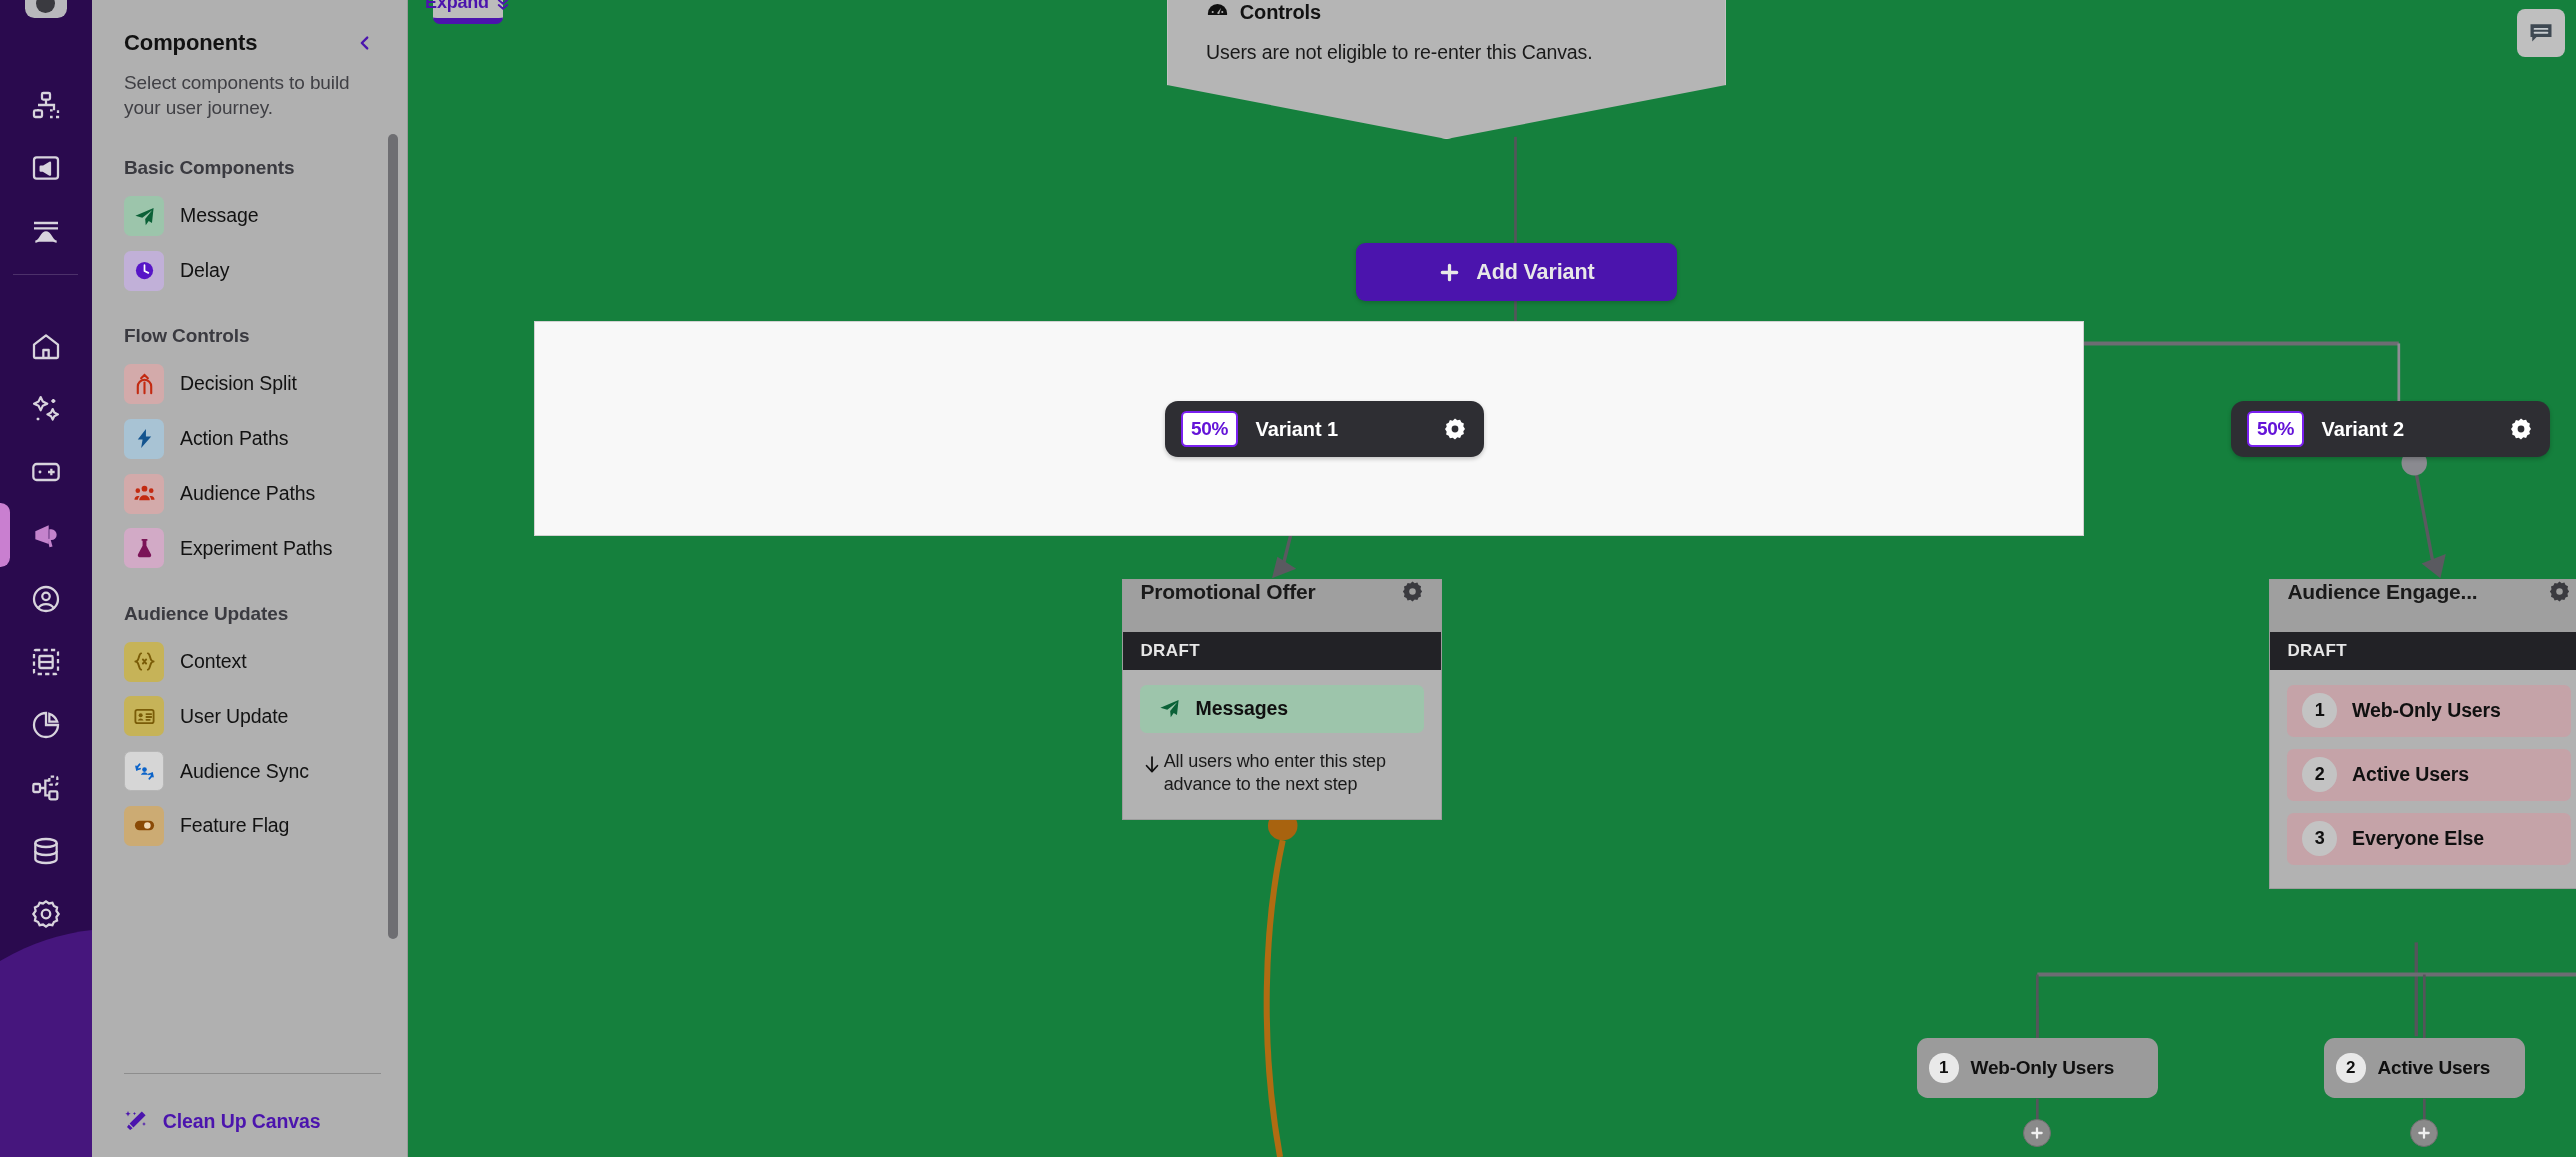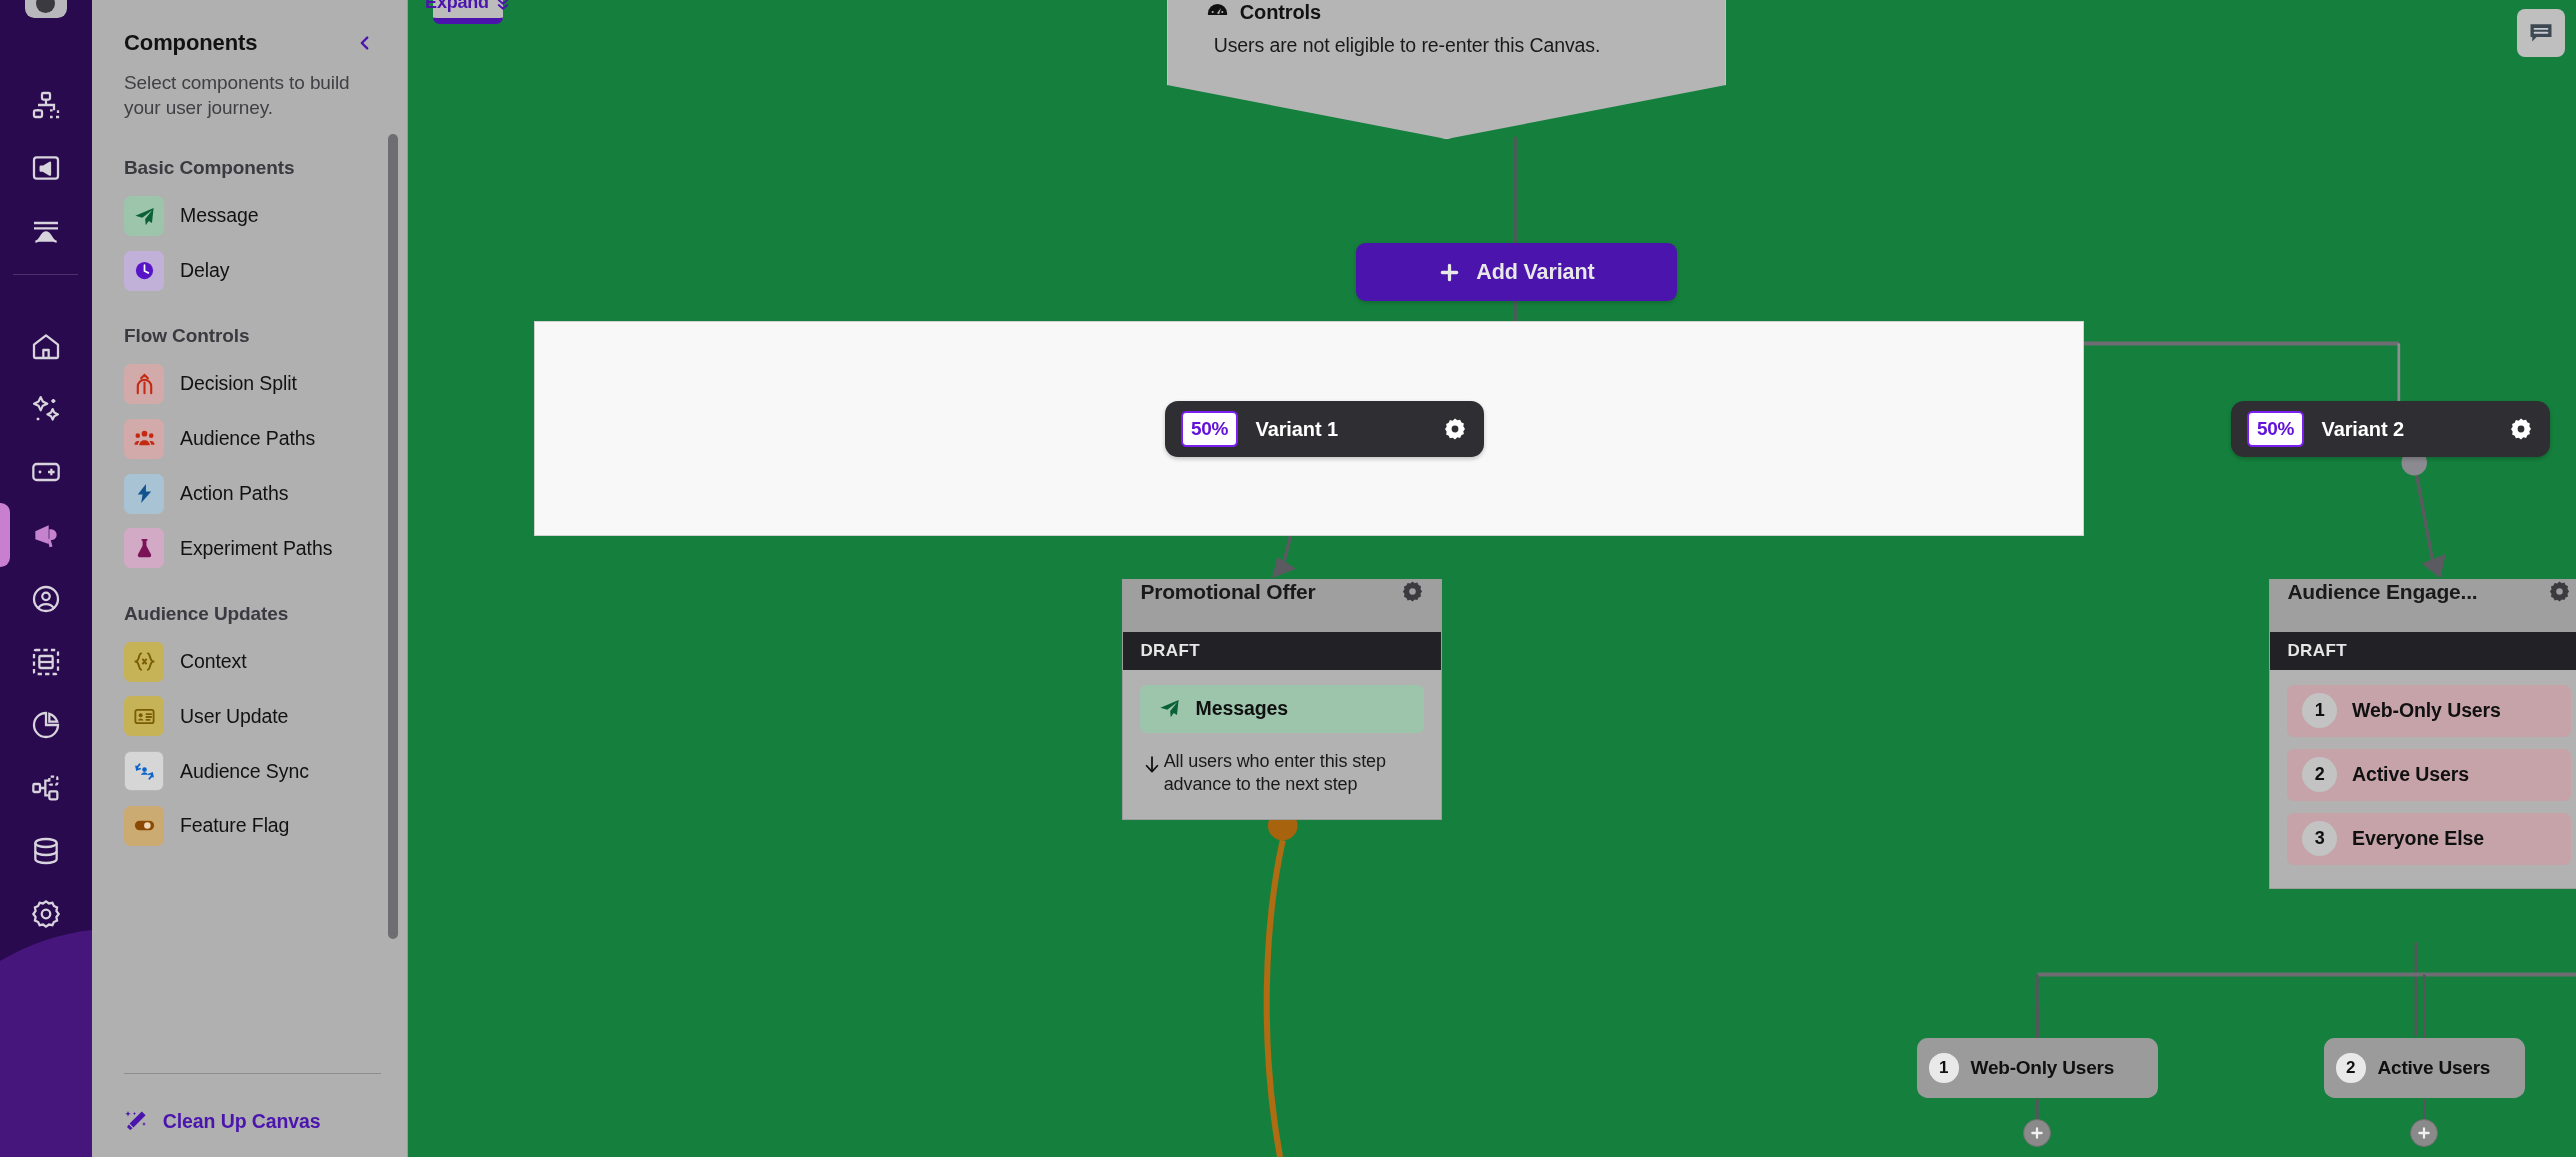--- a/index.html
+++ b/index.html
@@ -154,22 +154,22 @@
     background: #b5b5b5;
     border: 0.7px solid #c4c4c4;
     clip-path: polygon(0 0, 100% 0, 100% 76%, 50% 100%, 0 76%);
     z-index: 3;
     padding: 86px 38px 0 38px;
   }
   .controls-title-row { display: flex; align-items: center; gap: 10.7px; }
   .controls-title-row svg { width: 23px; height: 23px; display: block; flex: none; }
   .controls-title { font-size: 20px; font-weight: bold; color: #121212; letter-spacing: -0.1px; }
   .controls-text {
-    margin-top: 9px; font-size: 19.5px; line-height: 1.3;
-    color: #1a1a1a; max-width: 402px; letter-spacing: -0.1px; text-align: center;
+    margin-top: 16px; font-size: 19.5px; line-height: 1.3;
+    color: #1a1a1a; max-width: 402px; letter-spacing: -0.1px;
   }
 
   
   .add-variant {
     position: absolute; left: 948px; top: 243px;
     width: 321px; height: 58px;
     background: #4b14ad; border-radius: 9.4px;
     display: flex; align-items: center; justify-content: center; gap: 14.8px;
     cursor: pointer; z-index: 6;
     box-shadow: 0 1.3px 4px rgba(0,0,0,0.18);
@@ -415,41 +415,41 @@
       <div class="sec-title">Flow Controls</div>
       <div class="comp-item">
         <div class="comp-sw" style="background:#d3aaaa">
           <svg viewBox="0 0 24 24" fill="none" stroke="#c32a11" stroke-width="2.2" stroke-linecap="round">
               <path d="M5 21V14a7 7 0 0 1 14 0v7"></path>
               <path d="M12 21V10"></path>
               <path d="M8.5 5.5L12 2l3.5 3.5"></path>
             </svg>
         </div>
         <div class="comp-label">Decision Split</div>
+      </div>
+      <div class="comp-item">
+        <div class="comp-sw" style="background:#a8c3d4">
+          <svg viewBox="0 0 24 24" fill="#13548f" stroke="none">
+              <path d="M13.5 2L5 13h5l-1.5 9L19 10h-5.5z"></path>
+            </svg>
+        </div>
+        <div class="comp-label">Action Paths</div>
       </div>
       <div class="comp-item">
         <div class="comp-sw" style="background:#d3aaaa">
           <svg viewBox="0 0 24 24" fill="#c32a11" stroke="none">
               <circle cx="12" cy="7" r="3"></circle>
               <circle cx="5" cy="9" r="2.4"></circle>
               <circle cx="19" cy="9" r="2.4"></circle>
               <path d="M6.5 19c0-3 2.5-5.2 5.5-5.2S17.5 16 17.5 19z"></path>
               <path d="M1.5 18.5c0-2.3 1.6-4 3.6-4 .6 0 1.2.1 1.7.4A7.4 7.4 0 0 0 5 18.5z"></path>
               <path d="M22.5 18.5c0-2.3-1.6-4-3.6-4-.6 0-1.2.1-1.7.4a7.4 7.4 0 0 1 1.8 3.6z"></path>
             </svg>
         </div>
         <div class="comp-label">Audience Paths</div>
-      </div>
-      <div class="comp-item">
-        <div class="comp-sw" style="background:#a8c3d4">
-          <svg viewBox="0 0 24 24" fill="#13548f" stroke="none">
-              <path d="M13.5 2L5 13h5l-1.5 9L19 10h-5.5z"></path>
-            </svg>
-        </div>
-        <div class="comp-label">Action Paths</div>
       </div>
       <div class="comp-item">
         <div class="comp-sw" style="background:#d2aac6">
           <svg viewBox="0 0 24 24" fill="#7b1457" stroke="none">
               <path d="M9 2h6v2h-1v5.2l4.6 8.6A2 2 0 0 1 16.8 21H7.2a2 2 0 0 1-1.8-3.2L10 9.2V4H9z"></path>
             </svg>
         </div>
         <div class="comp-label">Experiment Paths</div>
       </div>
 

